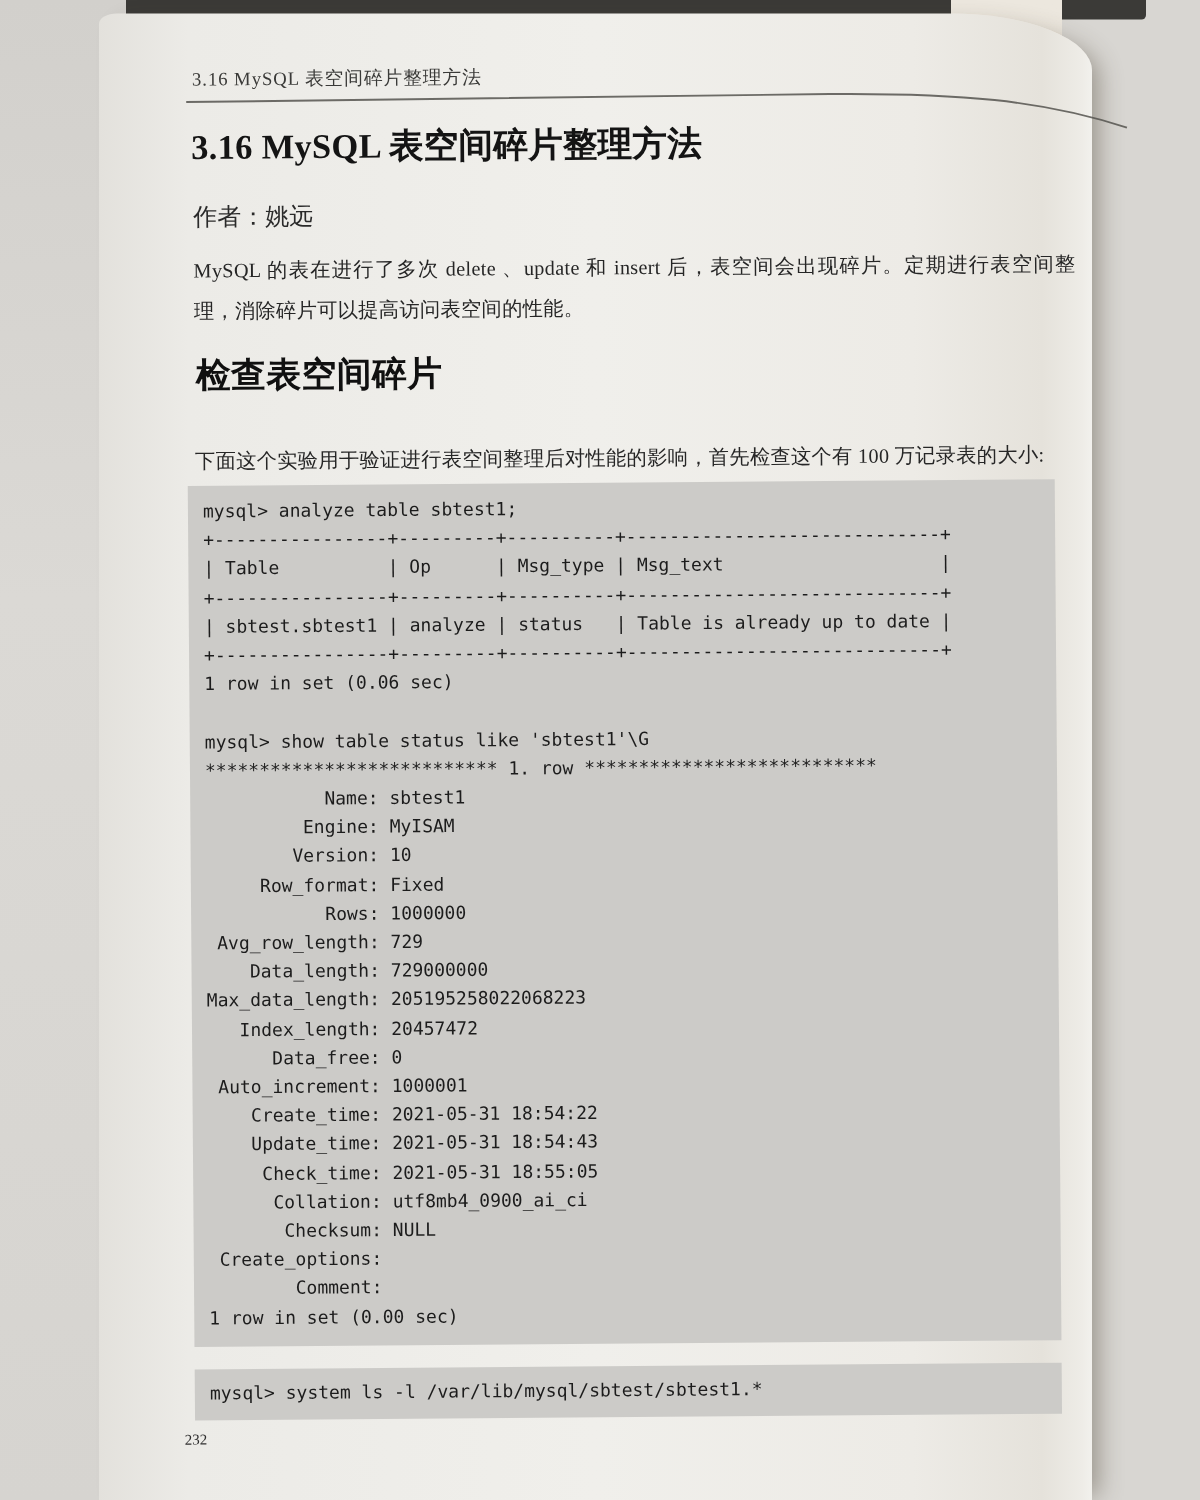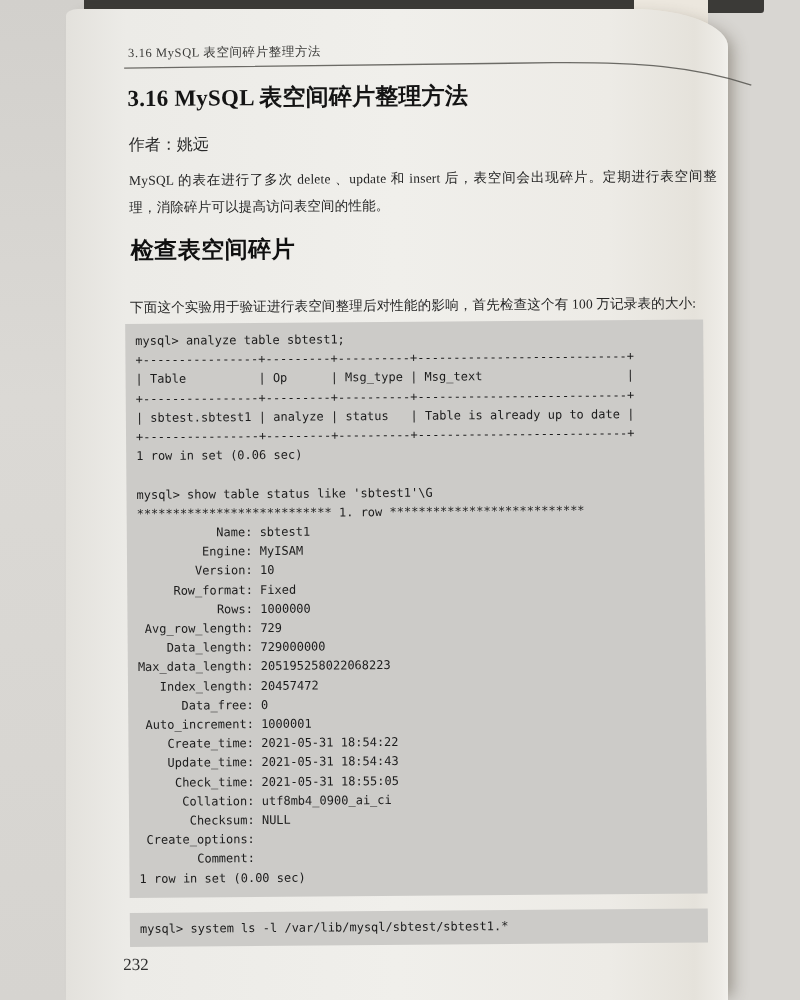--- a/index.html
+++ b/index.html
@@ -71,21 +71,21 @@
     position: absolute; left: 57px; width: 578px; margin: 0;
     background: #cccbc8;
     font-family: "DejaVu Sans Mono", "Liberation Mono", monospace;
     font-size: 12px; line-height: 19.2px; color: #1c1c1c;
     padding: 8px 10px; white-space: pre; overflow: hidden;
   }
   .code-block-1 { top: 313px; height: 574px; }
   .code-block-2 { top: 902px; height: 34px; padding-top: 7px; }
   .page-number {
     position: absolute; left: 50px; top: 944px;
-    font-size: 17px; color: #2e2e2e;
+    font-size: 10px; color: #2e2e2e;
   }
 </style>
 </head>
 <body>
 
 <div class="photo">
   <div class="top-strip"></div>
   <div class="side-bg"></div>
 
   <div class="page">

